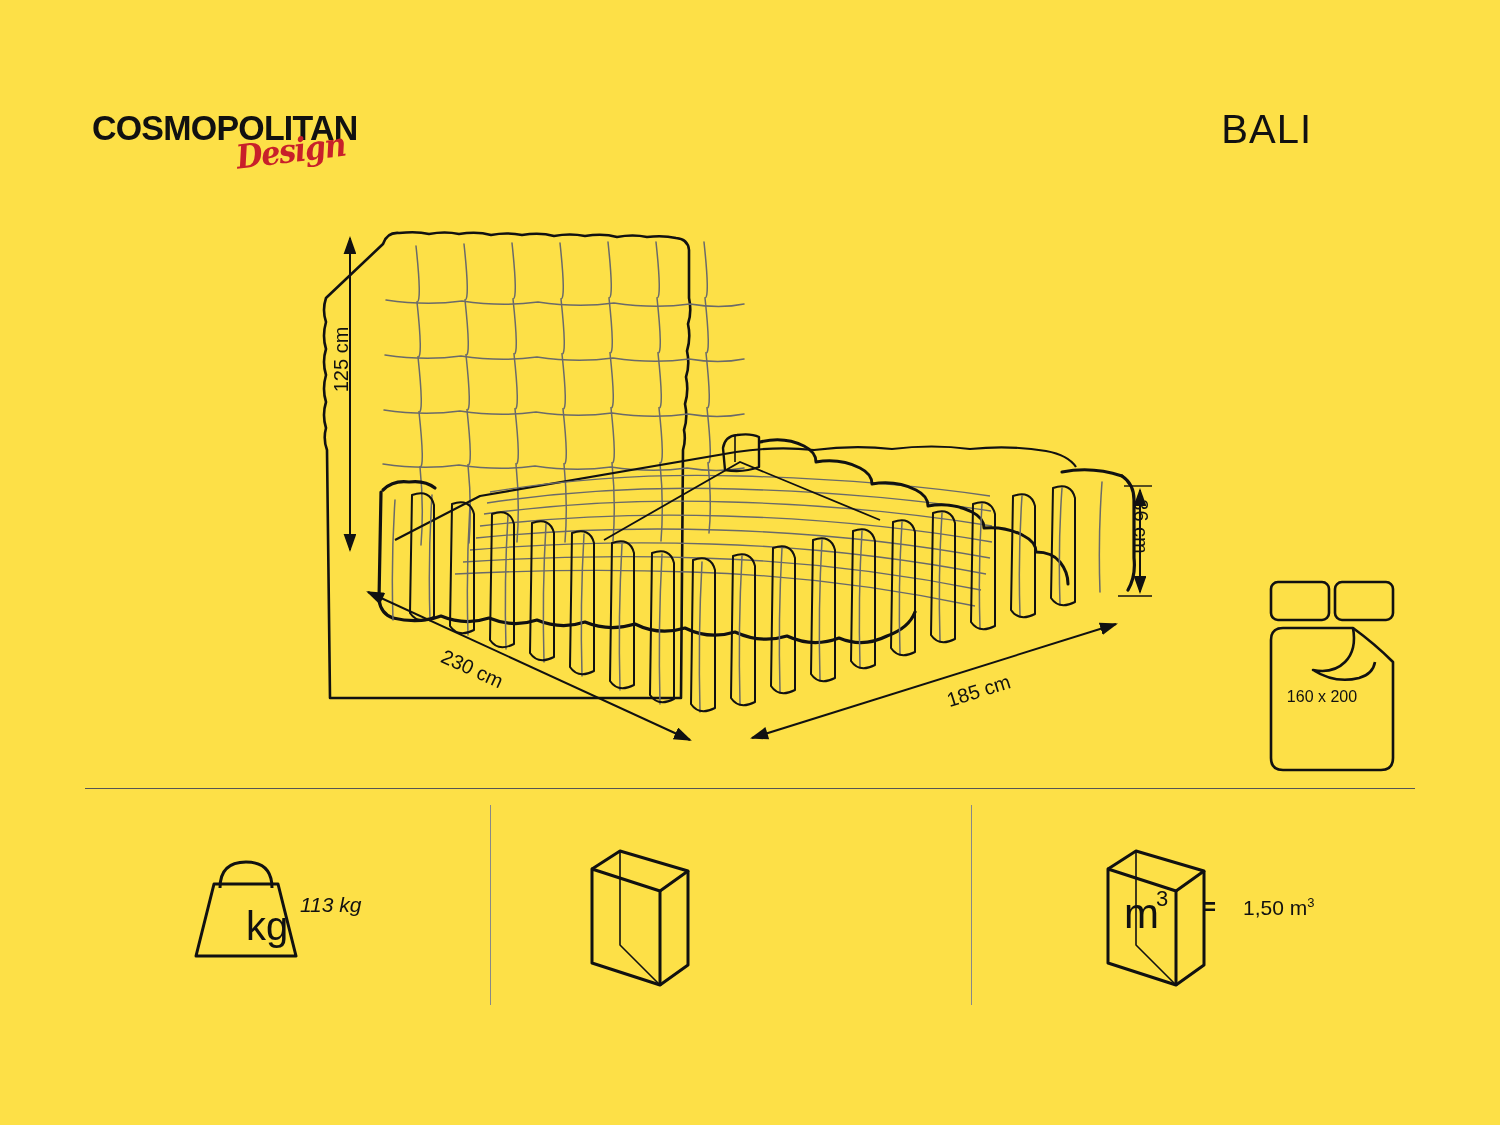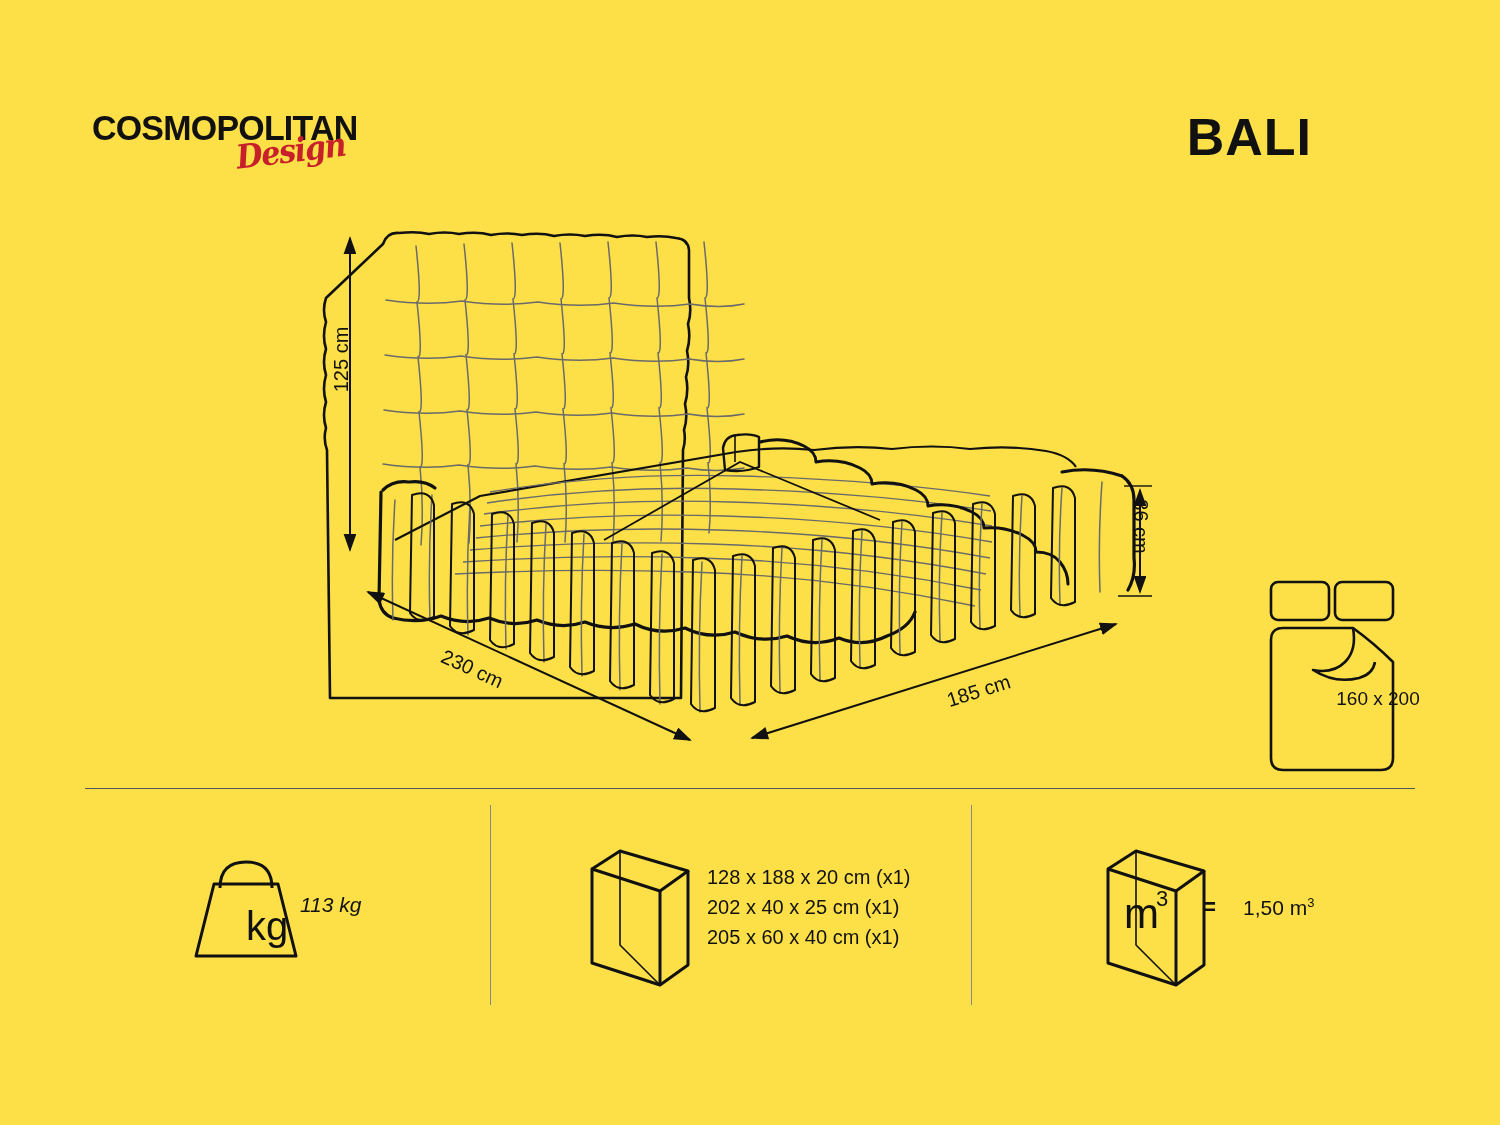--- a/index.html
+++ b/index.html
@@ -51,22 +51,22 @@
     color: #c8202a;
     white-space: nowrap;
     transform: rotate(-7deg) scaleX(0.92);
     transform-origin: left top;
     letter-spacing: -1.5px;
   }
   #product-title {
     position: absolute;
     right: 188px;
     top: 107px;
-    font-size: 52px;
-    font-weight: bold;
+    font-size: 40px;
+    font-weight: normal;
     letter-spacing: 1px;
     color: #111111;
   }
 
   
   #illustration {
     position: absolute;
     left: 0;
     top: 0;
     width: 1500px;
@@ -102,25 +102,25 @@
   #dim-thickness-label {
     left: 1113px;
     top: 515px;
     transform: rotate(90deg);
     transform-origin: center center;
   }
 
   
   #mattress-size-label {
     position: absolute;
-    left: 1316px;
+    left: 1260px;
     top: 688px;
     width: 124px;
     text-align: center;
-    font-size: 19px;
+    font-size: 16px;
     color: #111111;
   }
 
   
   #footer-rule {
     position: absolute;
     left: 85px;
     top: 788px;
     width: 1330px;
     height: 1px;
@@ -373,25 +373,20 @@
 
   <div id="footer-rule"></div>
   <div class="v-divider" id="divider-1"></div>
   <div class="v-divider" id="divider-2"></div>
 
   <svg style="position:absolute;left:214px;top:884px;width:100px;height:76px;" viewBox="0 0 100 76" xmlns="http://www.w3.org/2000/svg">
     <text x="32" y="56" font-family="Liberation Sans, sans-serif" font-size="40" fill="#111111">kg</text>
   </svg>
   <div id="weight-value">113 kg</div>
 
-  <div id="package-list">
-    <div>128 x 188 x 20 cm (x1)</div>
-    <div>202 x 40 x 25 cm (x1)</div>
-    <div>205 x 60 x 40 cm (x1)</div>
-  </div>
 
   <svg style="position:absolute;left:1120px;top:878px;width:90px;height:70px;" viewBox="0 0 90 70" xmlns="http://www.w3.org/2000/svg">
     <text x="4" y="50" font-family="Liberation Sans, sans-serif" font-size="42" fill="#111111">m</text>
     <text x="36" y="28" font-family="Liberation Sans, sans-serif" font-size="22" fill="#111111">3</text>
   </svg>
   <div id="volume-equals">=</div>
   <div id="volume-value"><span>1,50 m</span><sup>3</sup></div>
 
 </div>
 

